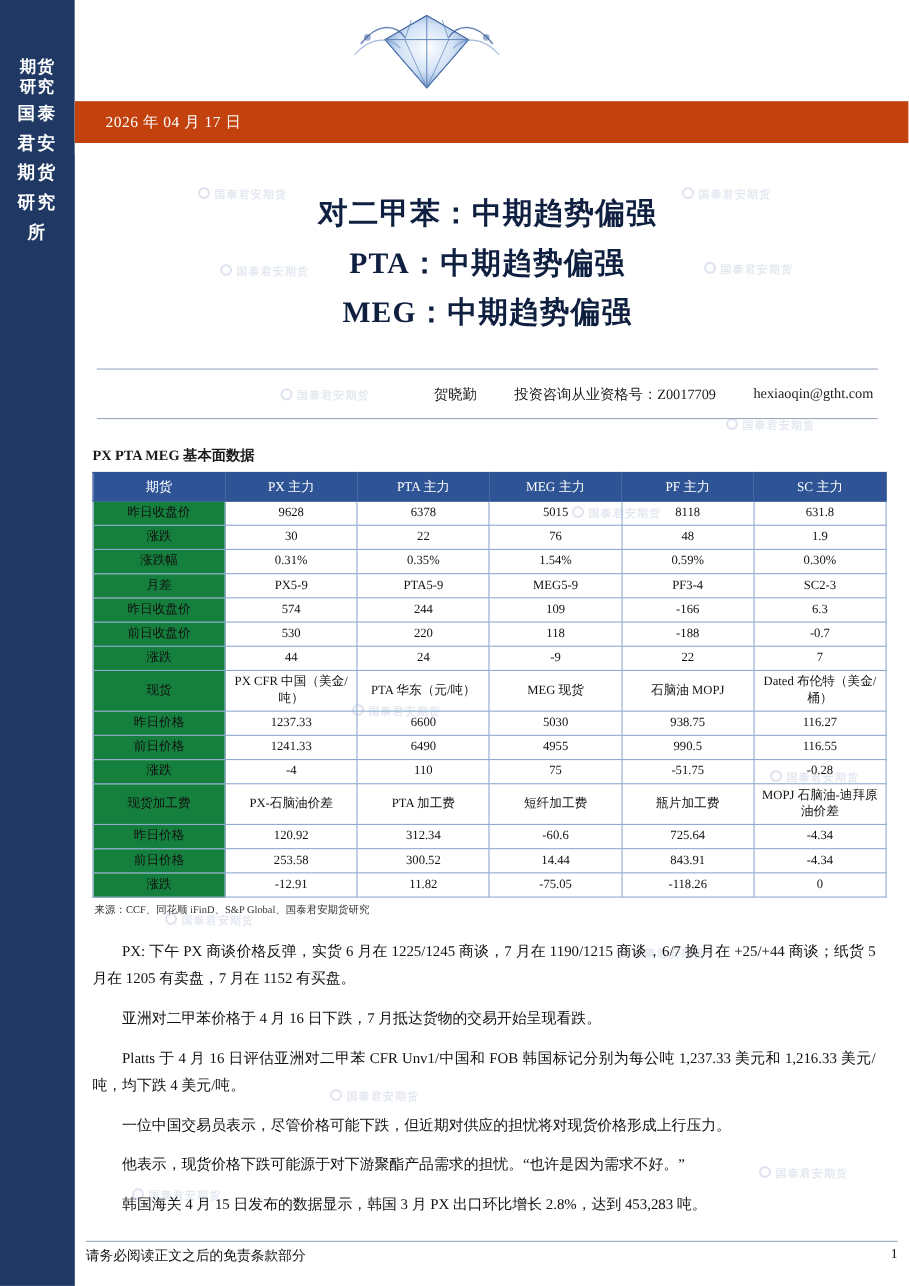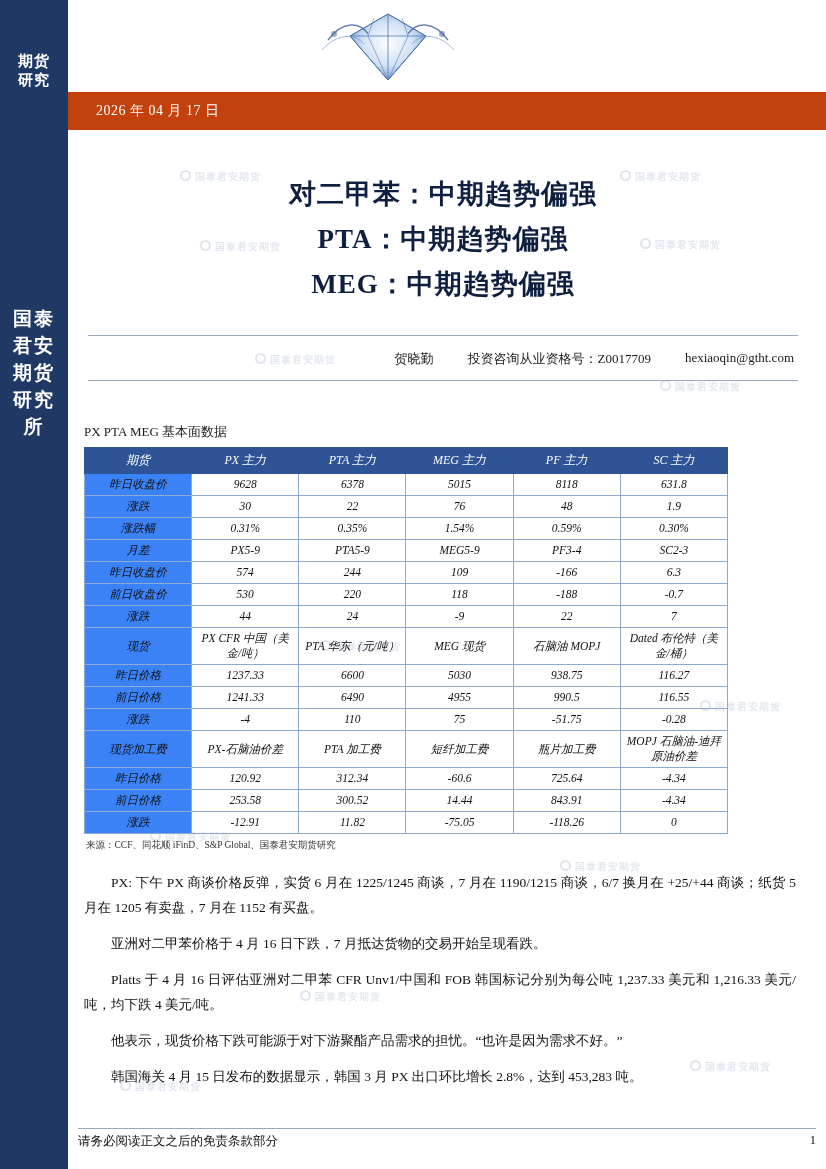--- a/index.html
+++ b/index.html
@@ -29,23 +29,22 @@
     margin-top: 52px;
     width: 46px;
     font-size: 15px;
     line-height: 19px;
     letter-spacing: 1px;
     text-align: center;
     font-family: "Liberation Serif", serif;
     font-weight: bold;
   }
   .sidebar-main-label {
-    margin-top: 215px;
     width: 42px;
-    font-size: 19px;
+    font-size: 16px;
     line-height: 27px;
     text-align: center;
     font-weight: bold;
     letter-spacing: 2px;
   }
 
   
   .header-band {
     position: absolute;
     left: 68px; top: 0;
@@ -107,49 +106,48 @@
   .authors .email { font-family: "Liberation Serif", serif; }
 
   .rule2 {
     border: none;
     border-top: 1px solid #9aa7bd;
     margin: 12px 10px 0 10px;
   }
 
   .section-title {
     font-size: 13px;
-    font-weight: normal;
-    margin: 42px 0 6px 6px;
+    font-weight: bold;
+    margin: 24px 0 6px 6px;
   }
 
   
   table.data {
-    width: 644px;
+    width: 722px;
     margin-left: 6px;
     border-collapse: collapse;
     font-size: 11.5px;
     table-layout: fixed;
-    font-style: italic;
   }
   table.data th, table.data td {
     border: 1px solid #8faad2;
     text-align: center;
     padding: 3px 2px;
     line-height: 15px;
     color: #111;
   }
   table.data thead th {
     background: #2E5496;
     color: #ffffff;
     font-weight: normal;
     padding: 5px 2px;
     font-size: 12px;
     border-color: #2E5496;
   }
-  table.data td.label { background: #3b82f6; }
+  table.data td.label { background: #15803d; }
   table.data tr td:first-child { }
 
   .source-note {
     font-size: 9.5px;
     color: #333;
     margin: 5px 0 0 8px;
   }
 
   
   .paras { margin-top: 18px; padding: 0 12px 0 6px; }
@@ -406,20 +404,21 @@
       </tr>
     </tbody>
   </table>
 
   <div class="source-note">来源：CCF、同花顺 iFinD、S&amp;P Global、国泰君安期货研究</div>
 
   <div class="paras">
     <p>PX: 下午 PX 商谈价格反弹，实货 6 月在 1225/1245 商谈，7 月在 1190/1215 商谈，6/7 换月在 +25/+44 商谈；纸货 5 月在 1205 有卖盘，7 月在 1152 有买盘。</p>
     <p>亚洲对二甲苯价格于 4 月 16 日下跌，7 月抵达货物的交易开始呈现看跌。</p>
     <p>Platts 于 4 月 16 日评估亚洲对二甲苯 CFR Unv1/中国和 FOB 韩国标记分别为每公吨 1,237.33 美元和 1,216.33 美元/吨，均下跌 4 美元/吨。</p>
+    <p>一位中国交易员表示，尽管价格可能下跌，但近期对供应的担忧将对现货价格形成上行压力。</p>
     <p>他表示，现货价格下跌可能源于对下游聚酯产品需求的担忧。“也许是因为需求不好。”</p>
     <p>韩国海关 4 月 15 日发布的数据显示，韩国 3 月 PX 出口环比增长 2.8%，达到 453,283 吨。</p>
   </div>
 
 </div>
 
 <div class="footer-rule"></div>
 <div class="footer">
   <span>请务必阅读正文之后的免责条款部分</span>
   <span>1</span>

